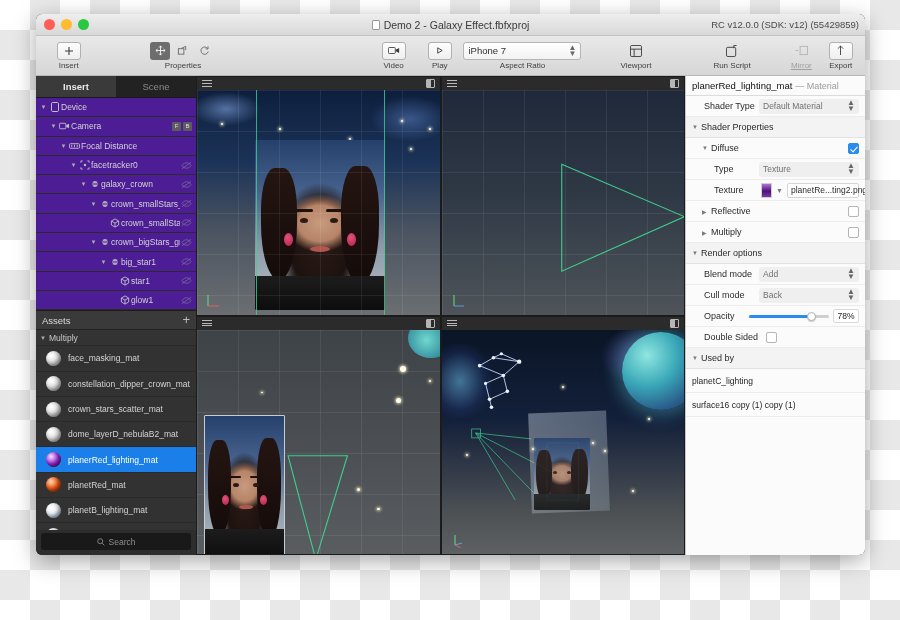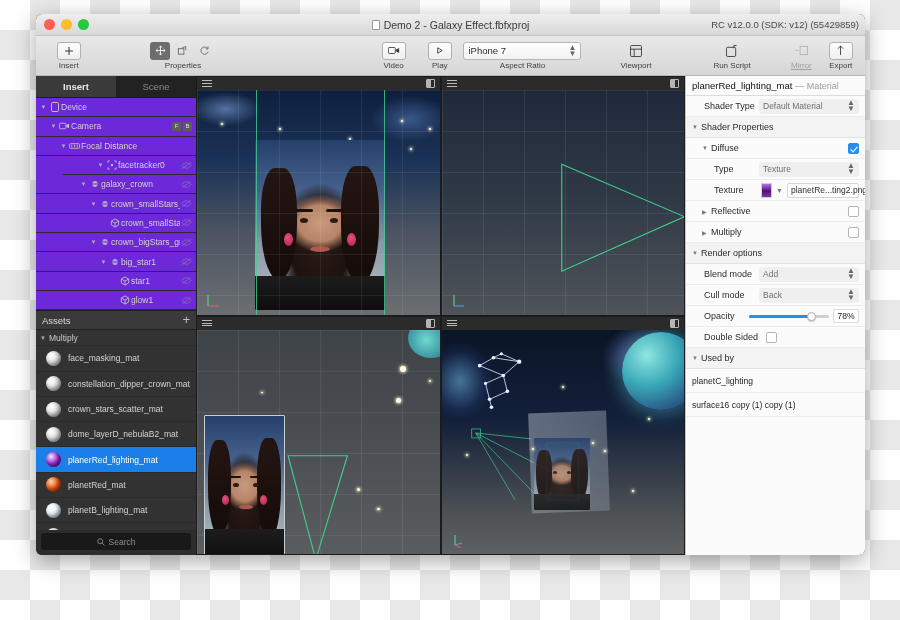--- a/index.html
+++ b/index.html
@@ -93,21 +93,21 @@
   
   .left-panel { width: 160px; background: #2d2d2d; display: flex; flex-direction: column; }
   .tabs { display: flex; height: 22px; }
   .tab {
     flex: 1; display: flex; align-items: center; justify-content: center;
     font-size: 9.5px; color: #8a8a8a; background: #222222;
     border-bottom: 1px solid #1a1a1a;
   }
   .tab.active { background: #3a3a3a; color: #e9e9e9; font-weight: bold; }
 
-  .tree { flex: 0 0 auto; background: #6d28d9; font-size: 8.5px; }
+  .tree { flex: 0 0 auto; background: #4c1d95; font-size: 8.5px; }
   .tree-row {
     height: 19.3px; display: flex; align-items: center; color: #d2d2d2;
     border-bottom: 1px solid #2b2b2b; padding-right: 4px; white-space: nowrap;
     overflow: hidden;
   }
   .twisty { width: 9px; flex: 0 0 9px; font-size: 6px; color: #aaa; text-align: center; }
   .node-ico { width: 13px; flex: 0 0 13px; display:flex; align-items:center; justify-content:center; }
   .node-label { overflow: hidden; text-overflow: clip; flex: 1; }
   .eye-off { width: 12px; flex: 0 0 12px; opacity: .55; display:flex; align-items:center;justify-content:center;}
   .cam-badges { display: flex; gap: 2px; }
@@ -429,21 +429,21 @@
           <div class="tree-row" style="padding-left: 23px;">
             <span class="twisty">▼</span>
             <span class="node-ico">
               <svg width="11" height="6" viewBox="0 0 12 6">
                 <rect x="0.5" y="0.5" width="11" height="5" rx="1" stroke="#c0c0c0" fill="none"></rect>
                 <path d="M3 1.6v2.8M6 1.6v2.8M9 1.6v2.8" stroke="#c0c0c0"></path>
               </svg>
             </span>
             <span class="node-label">Focal Distance</span>
           </div>
-          <div class="tree-row" style="padding-left: 33px; margin-left: 27px;">
+          <div class="tree-row" style="padding-left: 33px;">
             <span class="twisty">▼</span>
             <span class="node-ico">
               <svg width="10" height="10" viewBox="0 0 11 11">
                 <path d="M1 3V1h2M8 1h2v2M10 8v2H8M3 10H1V8" stroke="#c0c0c0" fill="none"></path>
                 <circle cx="5.5" cy="5.5" r="1.3" fill="#c0c0c0"></circle>
               </svg>
             </span>
             <span class="node-label">facetracker0</span>
             <span class="eye-off">
               <svg width="11" height="9" viewBox="0 0 12 9">

